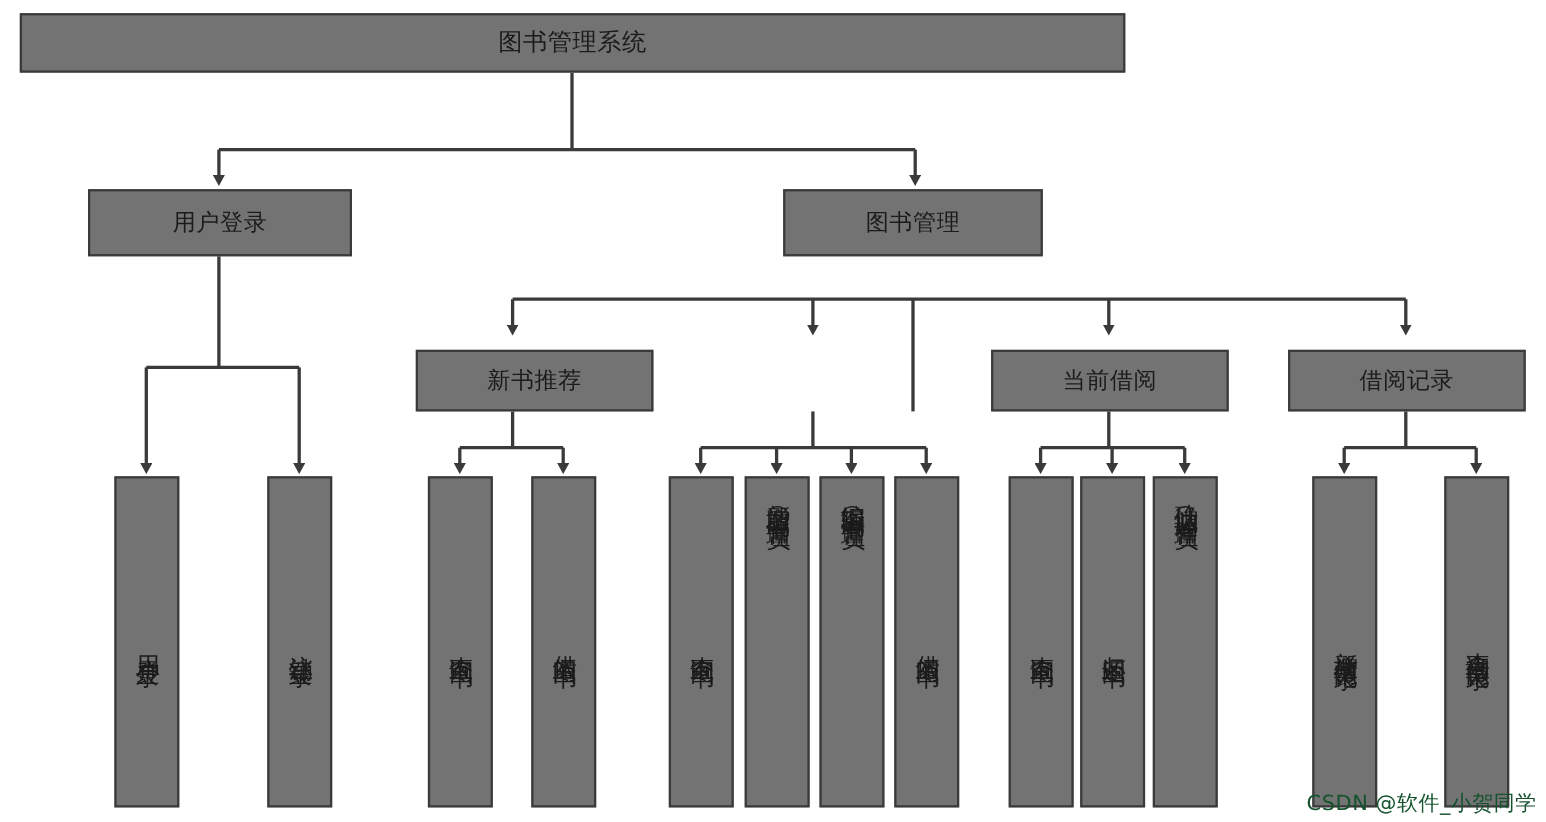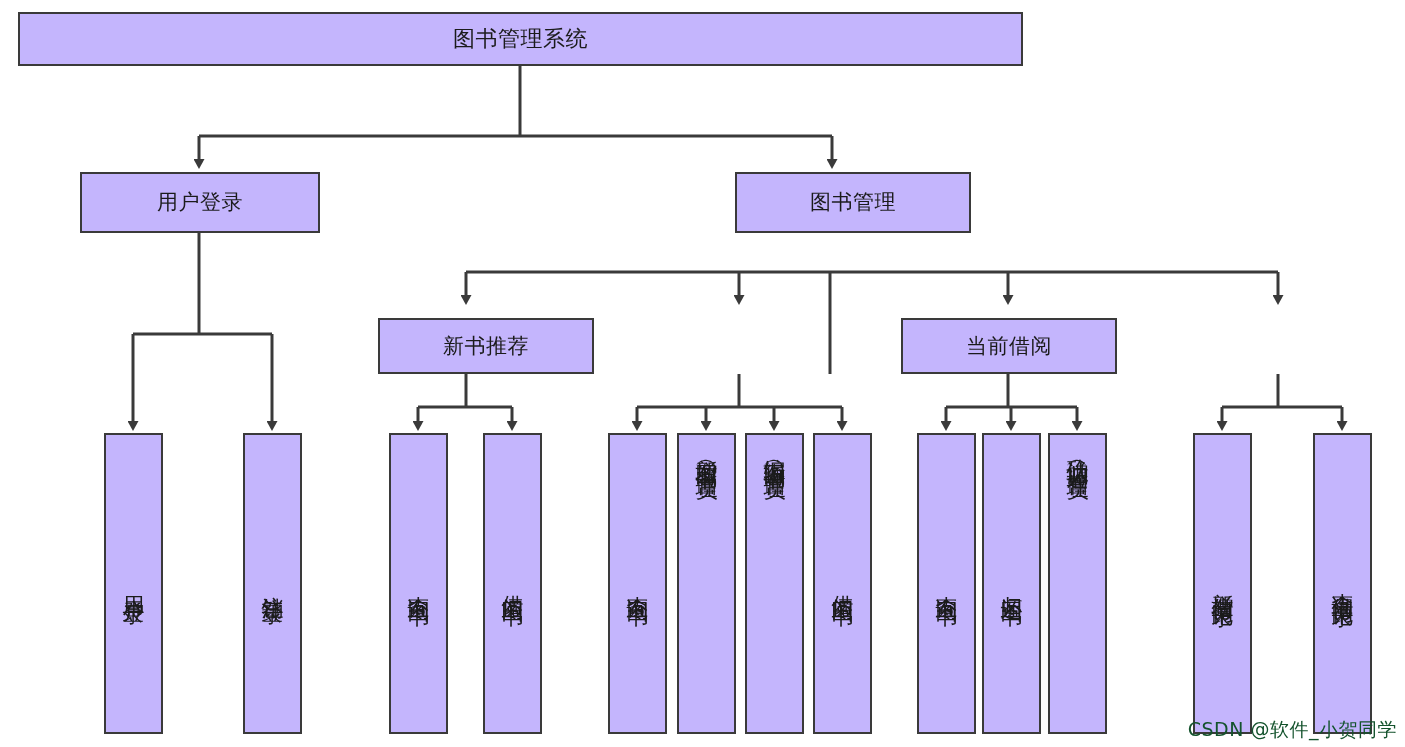--- a/index.html
+++ b/index.html
@@ -22,21 +22,21 @@
     left: 0;
     top: 0;
     width: 1405px;
     height: 747px;
     pointer-events: none;
   }
   .node {
     position: absolute;
     box-sizing: border-box;
     border: 2px solid #3a3a3a;
-    background: #c4b5fd;
+    background: #737373;
     display: flex;
     align-items: center;
     justify-content: center;
     color: #1b1b1b;
   }
   .node .lbl {
     display: block;
     text-align: center;
     line-height: 1.25;
     white-space: nowrap;
@@ -132,30 +132,33 @@
     </g>
   </svg>
 
   <div class="node horiz root" style="left:18px; top:12px; width:1005px; height:54px;">
     <span class="lbl">图书管理系统</span>
   </div>
 
   <div class="node horiz" style="left:80px; top:172px; width:240px; height:61px;">
     <span class="lbl">用户登录</span>
   </div>
-  <div class="node horiz" style="left:712px; top:172px; width:236px; height:61px;margin-left:23px;">
+  <div class="node horiz" style="left:712px; top:172px; width:236px; height:61px;">
     <span class="lbl">图书管理</span>
   </div>
 
   <div class="node horiz" style="left:362px; top:318px; width:216px; height:56px;margin-left:16px;">
     <span class="lbl">新书推荐</span>
   </div>
   <div class="node horiz" style="left:901px; top:318px; width:216px; height:56px;">
     <span class="lbl">当前借阅</span>
   </div>
+  <div class="node horiz" style="left:1171px; top:318px; width:216px; height:56px;">
+    <span class="lbl">借阅记录</span>
+  </div>
 
   <div class="node vert mid" style="left:104px; top:433px; width:59px; height:301px;">
     <span class="lbl">用户登录</span>
   </div>
   <div class="node vert mid" style="left:243px; top:433px; width:59px; height:301px;">
     <span class="lbl">注销登录</span>
   </div>
 
   <div class="node vert mid" style="left:389px; top:433px; width:59px; height:301px;">
     <span class="lbl">查询图书</span>

